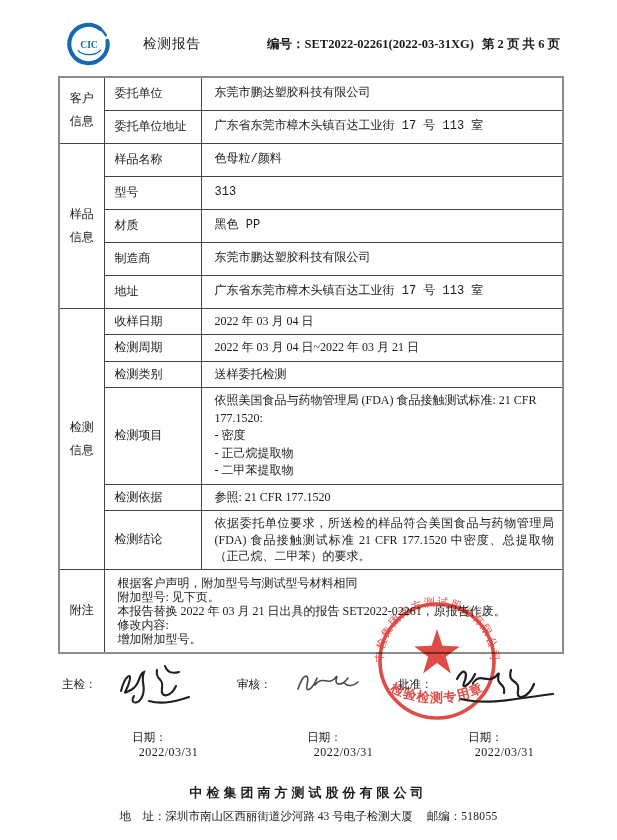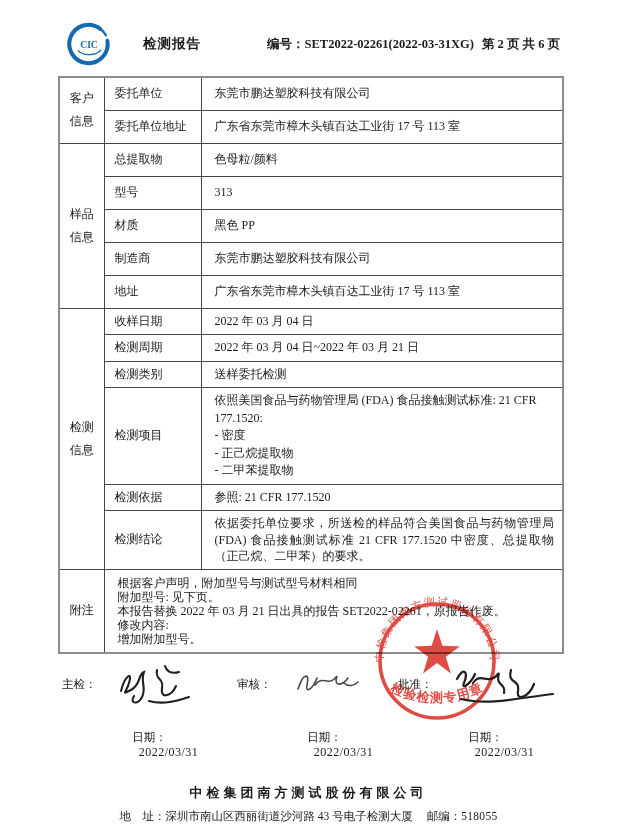--- a/index.html
+++ b/index.html
@@ -2,32 +2,32 @@
 <html><head>
 <meta charset="utf-8">
 <style>
   * { margin:0; padding:0; box-sizing:border-box; }
   body { background:#ffffff; font-family:"Liberation Serif","DejaVu Serif",serif; color:#1a1a1a; }
   .page { position:relative; width:617px; height:840px; background:#fff; overflow:hidden; }
 
   
   .report-header { display:flex; align-items:center; padding:16px 57px 0 62px; height:72px; }
   .logo { width:54px; height:48px; flex:0 0 auto; }
-  .report-title { font-size:13.5px; font-weight:bold; margin-left:27px; letter-spacing:1px; }
+  .report-title { font-size:13.5px; font-weight:normal; margin-left:27px; letter-spacing:1px; }
   .report-no { font-size:12.5px; font-weight:bold; margin-left:66px; white-space:nowrap; }
   .page-info { font-size:12.5px; font-weight:bold; margin-left:auto; white-space:nowrap; }
 
   
   table.report-table { border-collapse:collapse; margin-left:58px; margin-top:4px; width:504px; table-layout:fixed; border:2px solid #8c8c8c; position:relative; z-index:1; }
   table.report-table td { border:1px solid #454545; font-size:12px; vertical-align:middle; }
   col.c-group { width:45px; } col.c-label { width:97px; } col.c-value { width:362px; }
   td.group { text-align:center; white-space:pre-line; line-height:1.9; padding:4px 2px; }
   td.lbl { padding:4px 4px 4px 10px; }
   td.val { padding:4px 8px 4px 13px; line-height:17.5px; white-space:pre-line; }
-  tr.r-tall td.lbl, tr.r-tall td.val { height:33px; }
+  tr.r-tall td.lbl, tr.r-tall td.val { height:33px;font-family:Liberation Mono, monospace; }
   tr.r-mid td.lbl, tr.r-mid td.val { height:26px; }
   td.val.justify { text-align:justify; line-height:16.5px; }
   td.note { white-space:pre-line; line-height:14px; padding:6px 8px 6px 13px; }
 
   
   .stamp { position:absolute; left:372px; top:596px; width:130px; height:130px; z-index:2; mix-blend-mode:multiply; opacity:.92; }
 
   
   .sig-area { position:relative; height:116px; z-index:3; }
   .sig-group { position:absolute; top:0; }
@@ -79,21 +79,21 @@
         <td class="val">东莞市鹏达塑胶科技有限公司</td>
       </tr>
       <tr class="r-tall">
         <td class="lbl">委托单位地址</td>
         <td class="val">广东省东莞市樟木头镇百达工业街 17 号 113 室</td>
       </tr>
 
       <tr class="r-tall">
         <td class="group" rowspan="5">样品
 信息</td>
-        <td class="lbl">总提取物</td>
+        <td class="lbl">样品名称</td>
         <td class="val">色母粒/颜料</td>
       </tr>
       <tr class="r-tall">
         <td class="lbl">型号</td>
         <td class="val">313</td>
       </tr>
       <tr class="r-tall">
         <td class="lbl">材质</td>
         <td class="val">黑色 PP</td>
       </tr>

